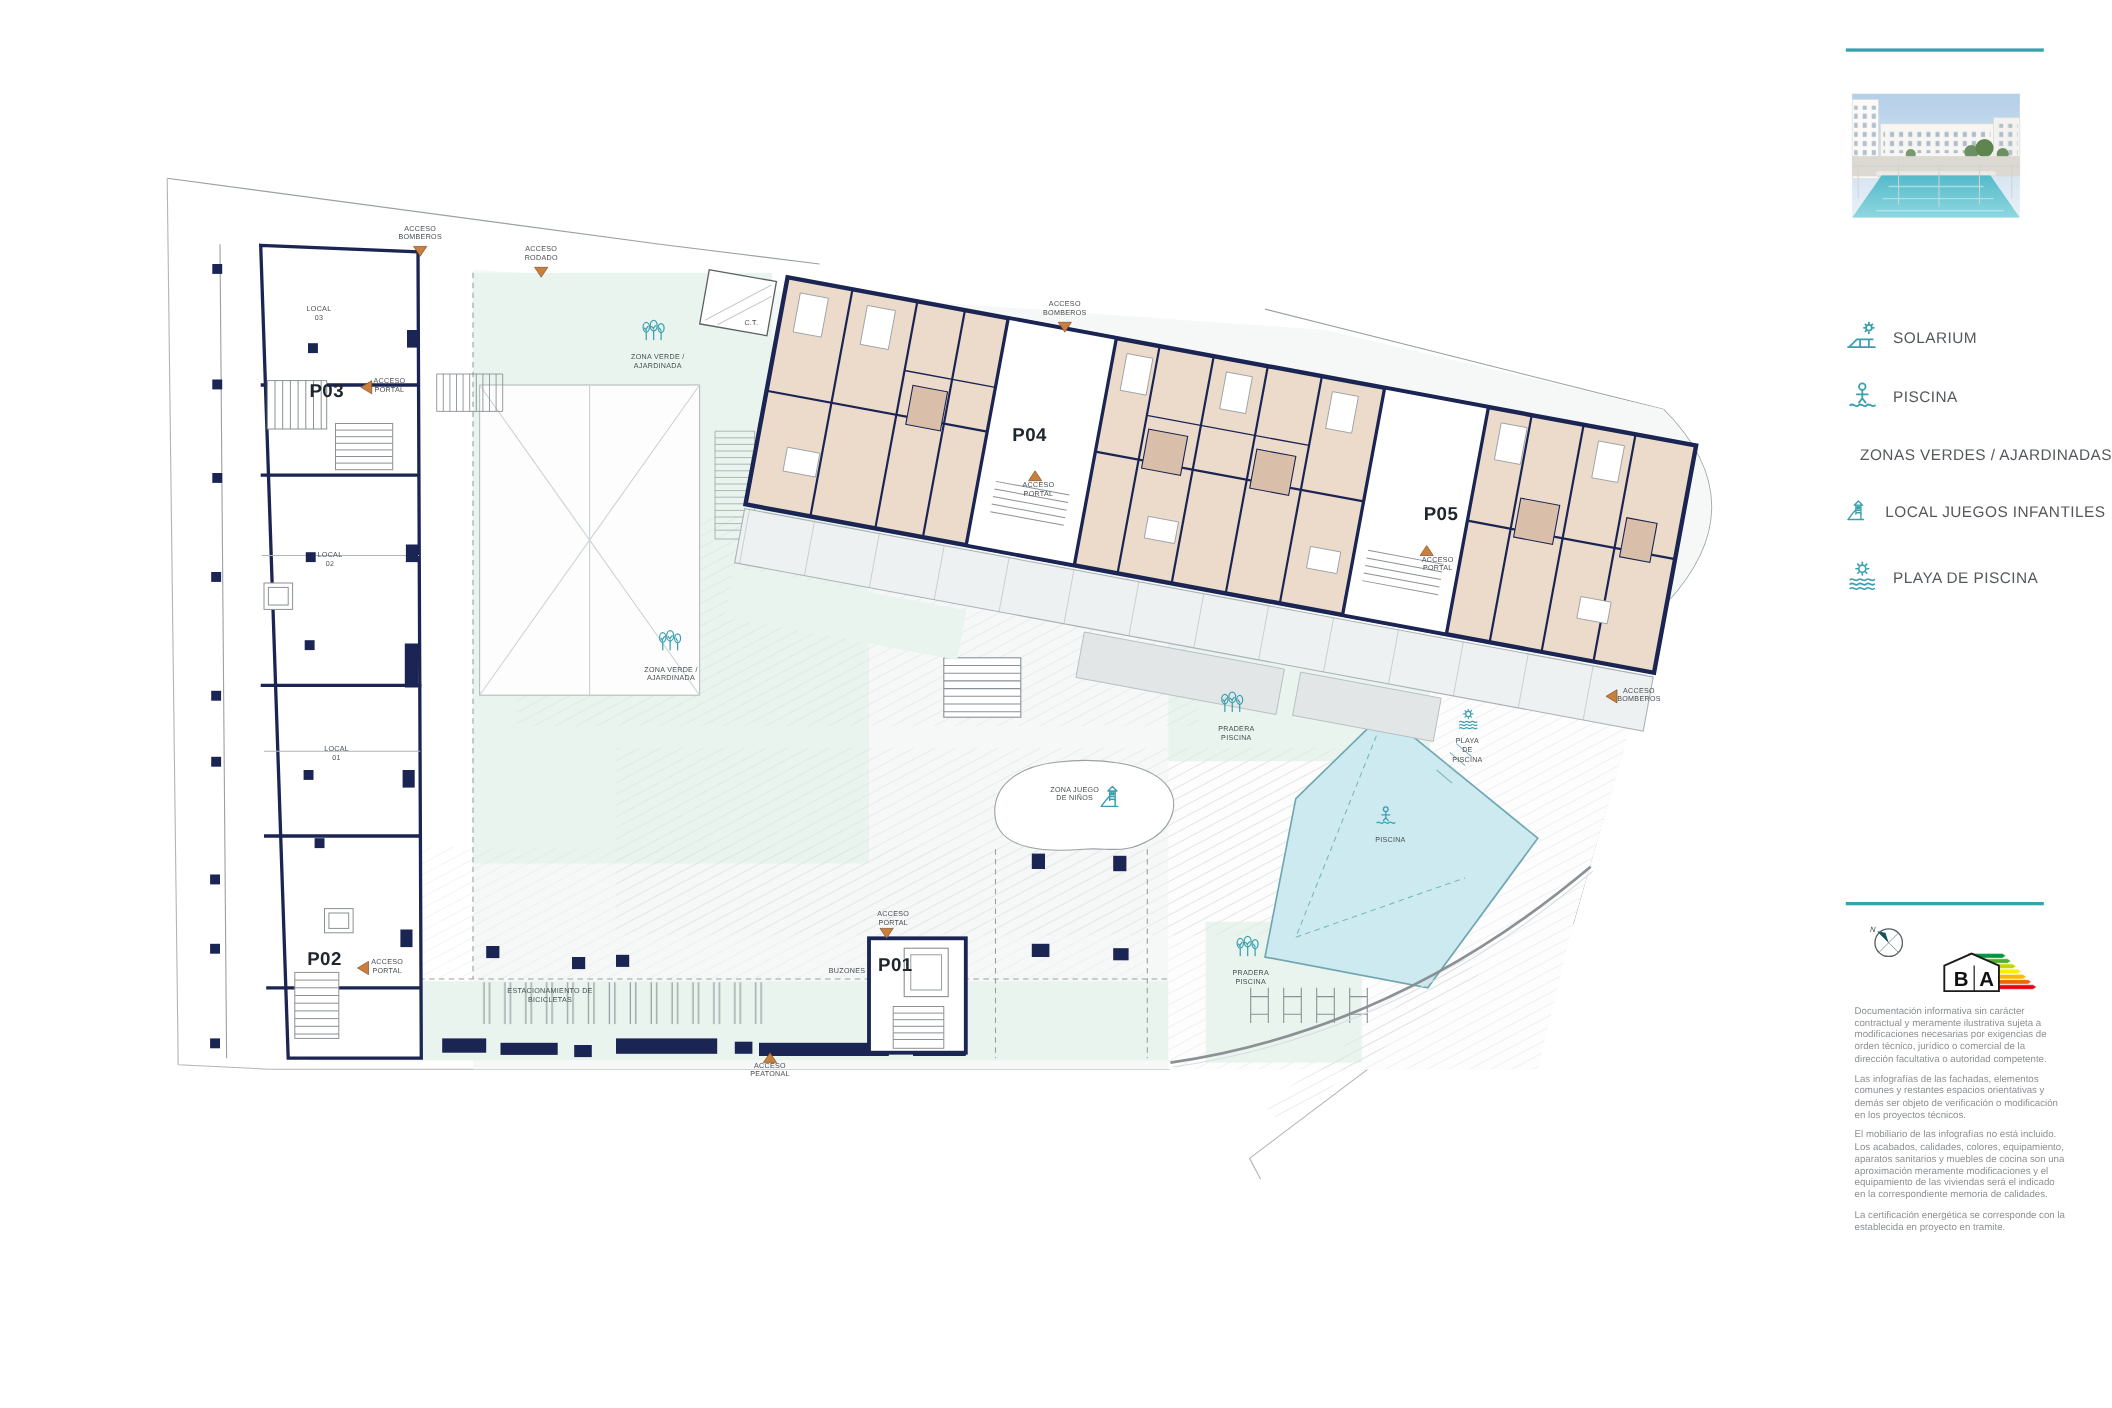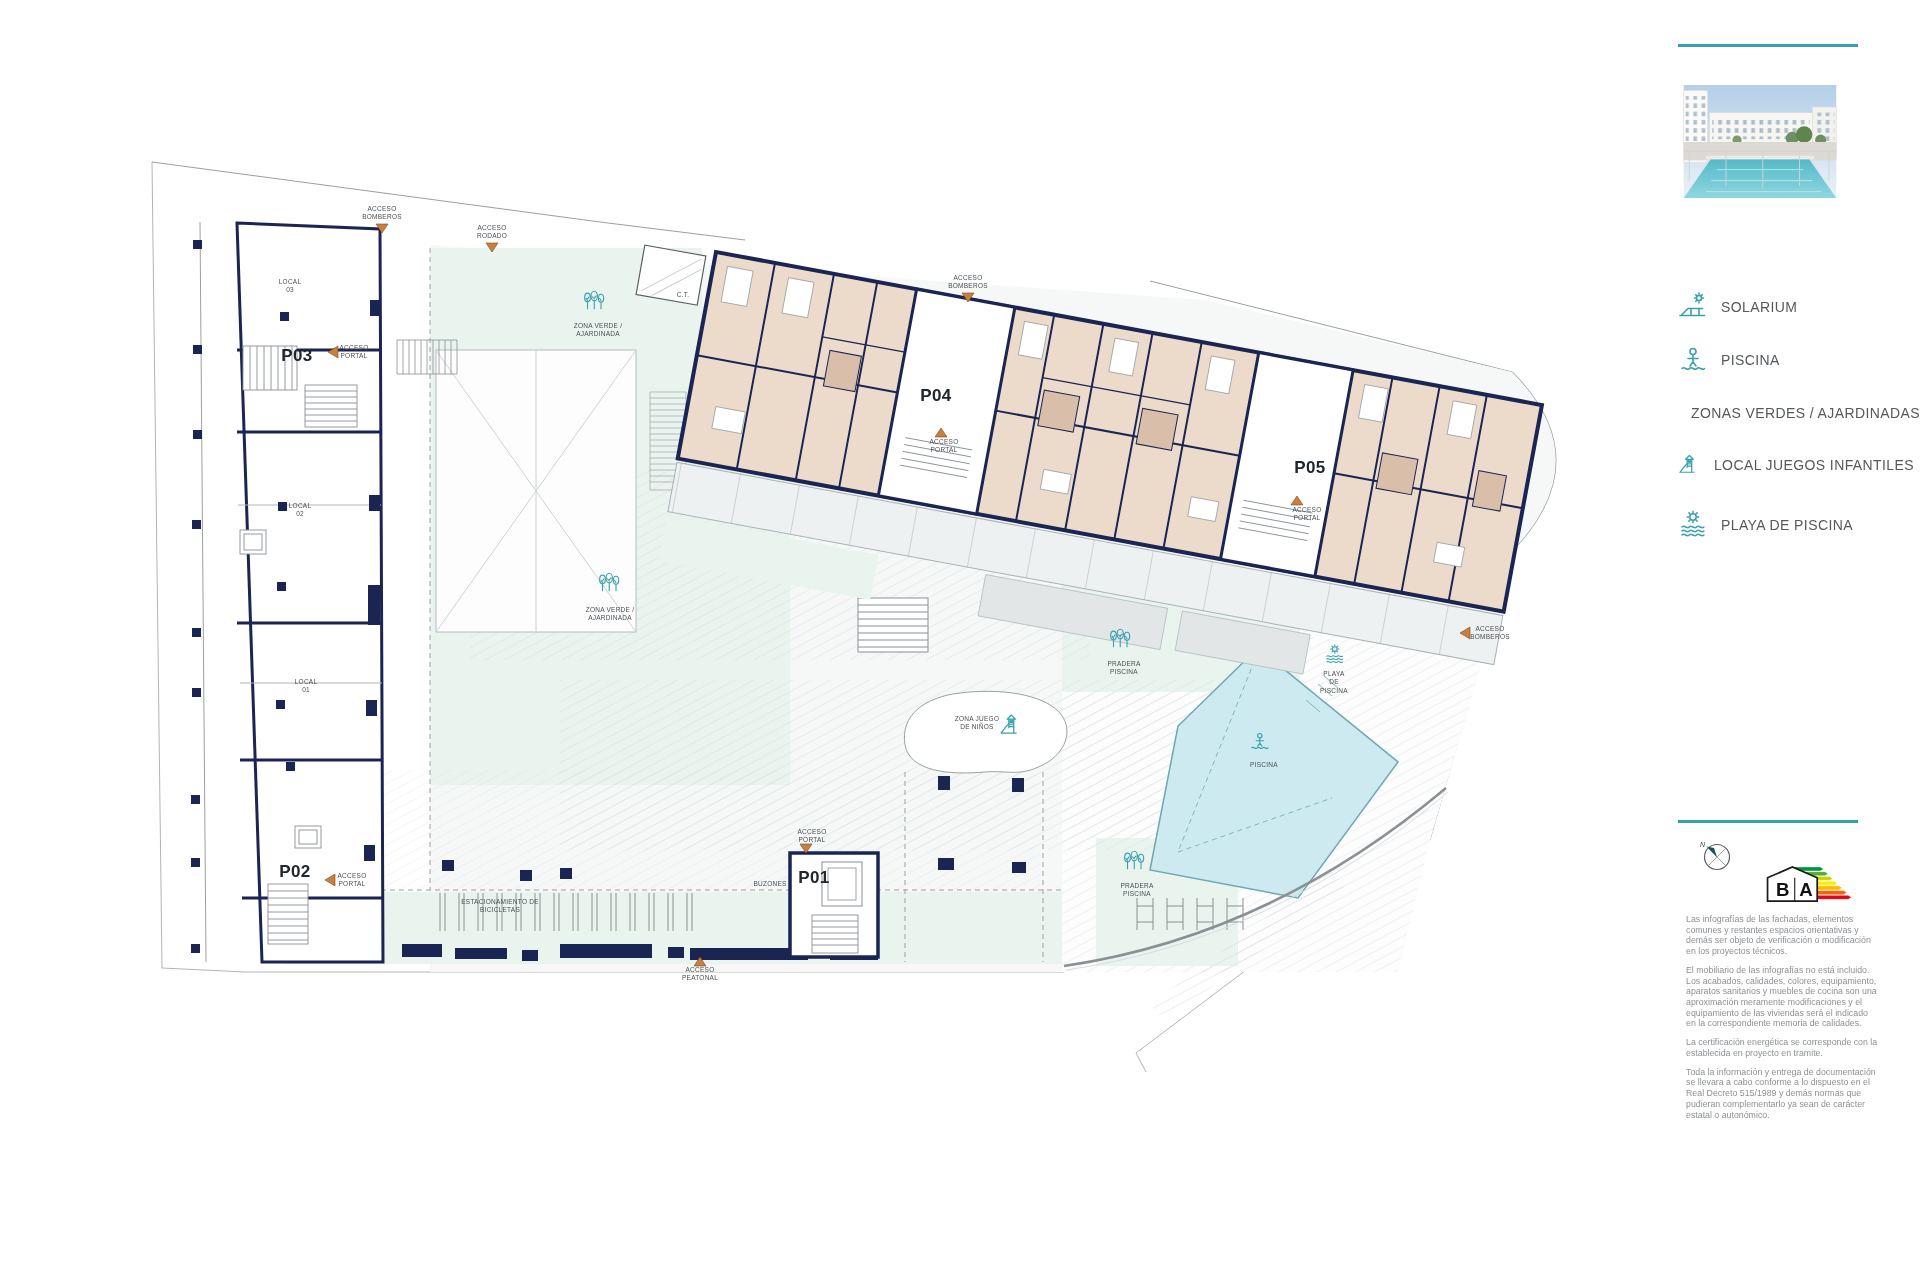--- a/index.html
+++ b/index.html
@@ -457,19 +457,19 @@
       <polygon points="30,34.5 100,34.5 104,37.1 100,39.7 30,39.7" fill="#ec6608"></polygon>
       <polygon points="30,40.6 106,40.6 110,43.2 106,45.8 30,45.8" fill="#e30613"></polygon>
     </g>
     <polygon points="2,18 34,4 66,18 66,48 2,48" fill="#ffffff" stroke="#1a1a1a" stroke-width="2.2"></polygon>
     <line x1="37" y1="18" x2="37" y2="48" stroke="#1a1a1a" stroke-width="1.4"></line>
     <text x="13" y="42" font-size="24" font-weight="bold" fill="#111">B</text>
     <text x="43" y="42" font-size="24" font-weight="bold" fill="#111">A</text>
   </svg>
 
   <div class="disc">
+    <p>Documentación informativa sin carácter contractual y meramente ilustrativa sujeta a modificaciones necesarias por exigencias de orden técnico, jurídico o comercial de la dirección facultativa o autoridad competente.</p>
     <p>Las infografías de las fachadas, elementos comunes y restantes espacios orientativas y demás ser objeto de verificación o modificación en los proyectos técnicos.</p>
     <p>El mobiliario de las infografías no está incluido. Los acabados, calidades, colores, equipamiento, aparatos sanitarios y muebles de cocina son una aproximación meramente modificaciones y el equipamiento de las viviendas será el indicado en la correspondiente memoria de calidades.</p>
     <p>La certificación energética se corresponde con la establecida en proyecto en tramite.</p>
-    <p>Toda la información y entrega de documentación se llevara a cabo conforme a lo dispuesto en el Real Decreto 515/1989 y demás normas que pudieran complementarlo ya sean de carácter estatal o autonómico.</p>
   </div>
 
 </div>
 
 </body></html>

